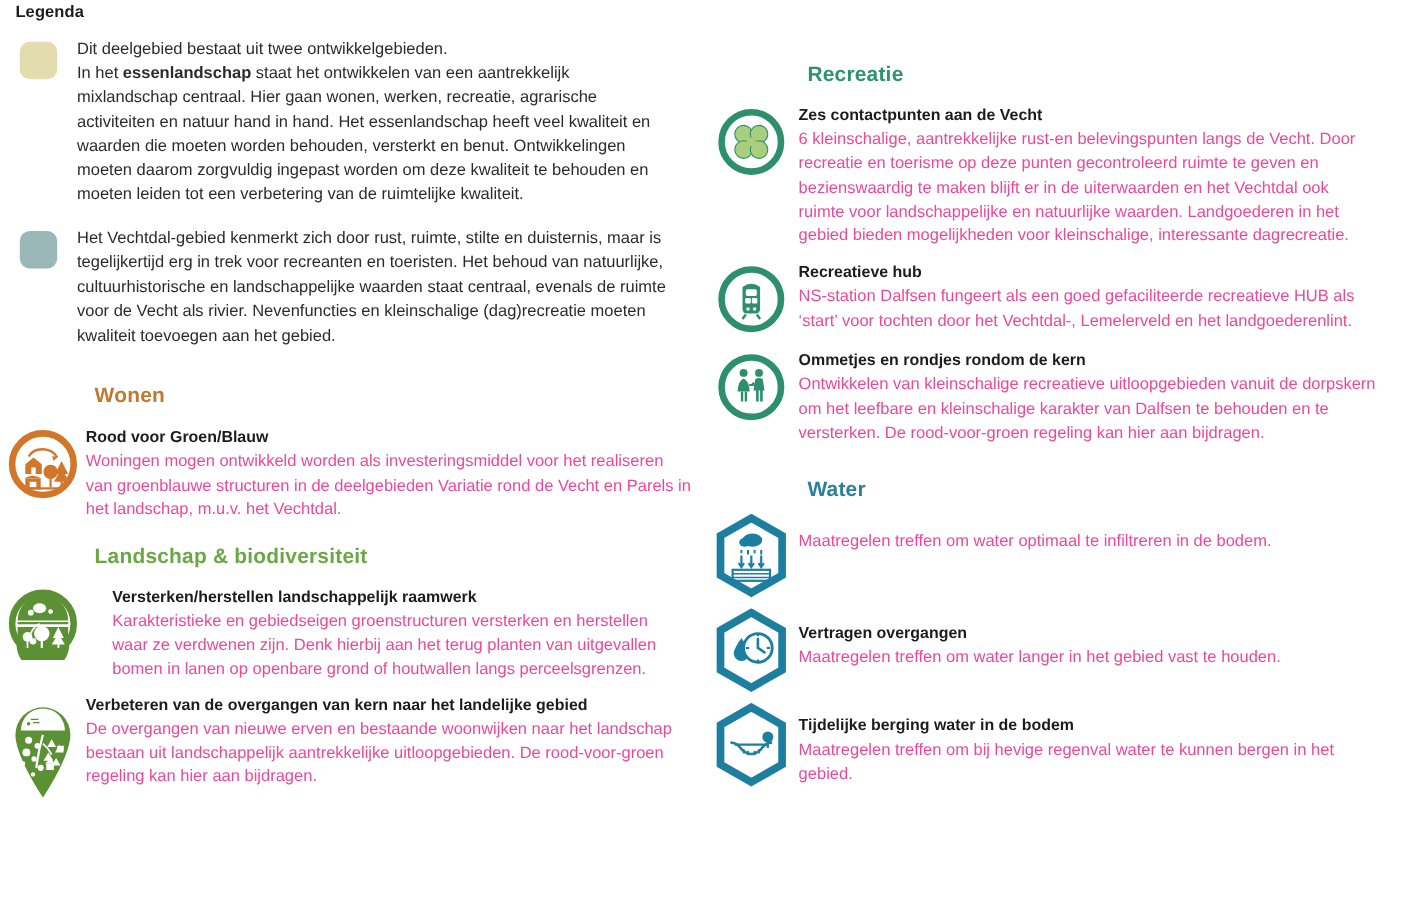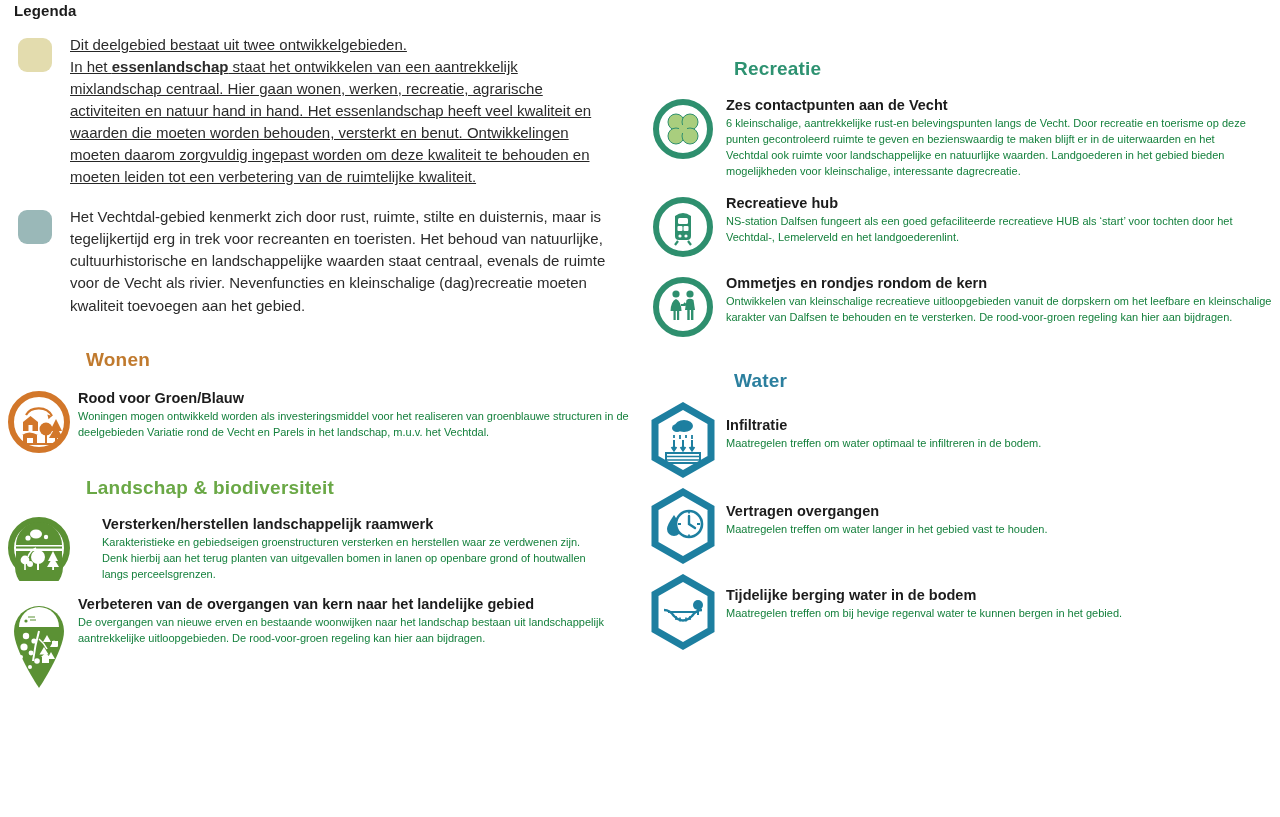--- a/index.html
+++ b/index.html
@@ -45,23 +45,23 @@
   .body-slot { flex: 1 1 auto; padding-right: 12px; }
 
   .item-title {
     font-size: 14.5px;
     font-weight: bold;
     color: #1c1c1c;
     line-height: 1.33;
     margin: 0 0 1px 0;
   }
   .item-text {
-    font-size: 11px;
+    font-size: 15px;
     line-height: 1.45;
-    color: #15803d;
+    color: #ec4899;
     margin: 0;
   }
   .intro-text {
     font-size: 15px;
     line-height: 1.47;
     color: #2b2b2b;
     margin: 0;
   }
   .intro-text b { font-weight: bold; }
 
@@ -89,21 +89,21 @@
 </style>
 </head>
 <body>
 
 <div class="page">
 
   <div class="legend-title">Legenda</div>
 
   <div class="col-left">
 
-    <div class="row" style="margin-bottom:0;text-decoration:underline;">
+    <div class="row" style="margin-bottom:0;">
       <div class="icon-slot" style="width:70px; padding-top:4px;">
         <div class="swatch swatch-essen"></div>
       </div>
       <div class="body-slot" style="padding-right:40px;">
         <p class="intro-text"><span style="white-space:pre-line;">Dit deelgebied bestaat uit twee ontwikkelgebieden.
 In het </span><b>essenlandschap</b><span> staat het ontwikkelen van een aantrekkelijk mixlandschap centraal. Hier gaan wonen, werken, recreatie, agrarische activiteiten en natuur hand in hand. Het essenlandschap heeft veel kwaliteit en waarden die moeten worden behouden, versterkt en benut. Ontwikkelingen moeten daarom zorgvuldig ingepast worden om deze kwaliteit te behouden en moeten leiden tot een verbetering van de ruimtelijke kwaliteit.</span></p>
       </div>
     </div>
 
     <div class="row" style="margin-top:18px;">
@@ -311,21 +311,20 @@
             <path d="M37 38 v10"></path>
               <path d="M34.6 45 l2.4 3.5 l2.4 -3.5"></path>
             <path d="M46 38 v10"></path>
               <path d="M43.6 45 l2.4 3.5 l2.4 -3.5"></path>
           </g>
           <rect x="20" y="51" width="34" height="10" fill="none" stroke="#1d7fa0" stroke-width="2"></rect>
           <path d="M20 54.5 h34 M20 58 h34" stroke="#1d7fa0" stroke-width="1.4"></path>
         </svg>
       </div>
       <div class="body-slot" style="padding-top:14px; padding-right:0;">
-        <p class="item-title">Infiltratie</p>
         <p class="item-text">Maatregelen treffen om water optimaal te infiltreren in de bodem.</p>
       </div>
     </div>
 
     <div class="row" style="margin-top:4px;">
       <div class="icon-slot" style="width:86px; padding-top:0;">
         <svg width="74" height="80" viewBox="0 0 74 80">
           <path d="M37 4 L65 20 L65 56 L37 72 L9 56 L9 20 Z" fill="none" stroke="#1d7fa0" stroke-width="7"></path>
           <path d="M28 27 q7 10 7 14 a7 7 0 0 1 -14 0 q0 -4 7 -14 z" fill="#1d7fa0"></path>
           <circle cx="43" cy="36" r="13" fill="#fff" stroke="#1d7fa0" stroke-width="2.6"></circle>

